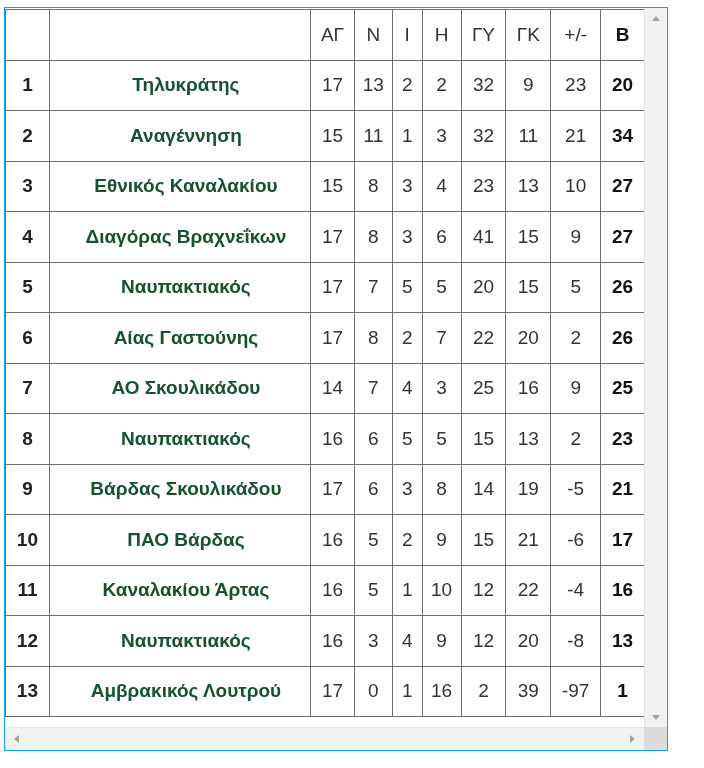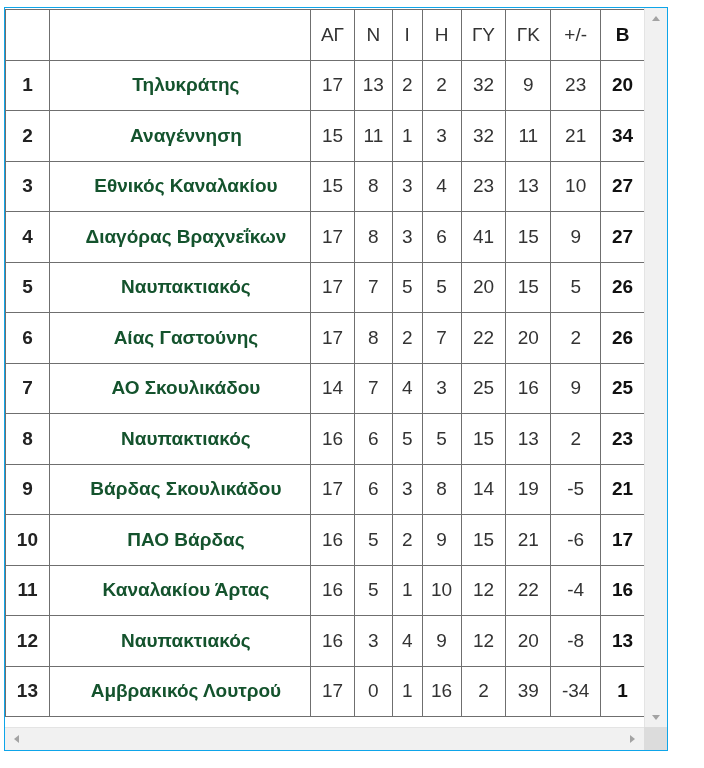--- a/index.html
+++ b/index.html
@@ -205,21 +205,21 @@
           </tr>
           <tr>
             <td class="pos">13</td>
             <td class="team">Αμβρακικός Λουτρού</td>
             <td>17</td>
             <td>0</td>
             <td>1</td>
             <td>16</td>
             <td>2</td>
             <td>39</td>
-            <td>-34</td>
+            <td>-97</td>
             <td class="pts">1</td>
           </tr>
         </tbody>
     </table>
   </div>
 
   <div class="vscroll">
     <span class="arrow up"></span>
     <span class="arrow down"></span>
   </div>

